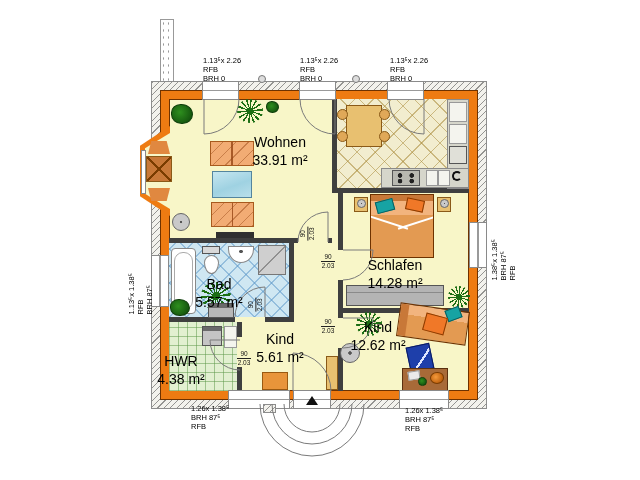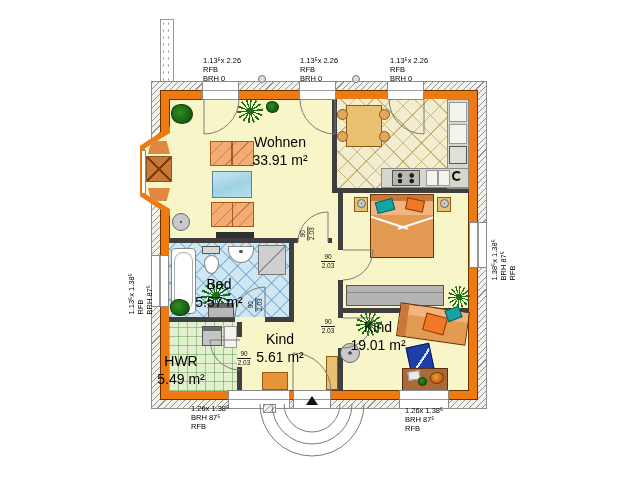--- a/index.html
+++ b/index.html
@@ -210,35 +210,39 @@
       <path d="M 284 404 A 28 28 0 0 0 340 404"></path>
       <path d="M 272 404 A 40 40 0 0 0 352 404"></path>
       <path d="M 260 404 A 52 52 0 0 0 364 404"></path>
     </g>
   </svg>
 
   <div class="abs roomlbl" style="left:250px;top:134px;width:60px;">
     <span>Wohnen</span><br>
     <span>33.91 m²</span>
   </div>
+  <div class="abs roomlbl" style="left:365px;top:257px;width:60px;">
+    <span>Schlafen</span><br>
+    <span>14.28 m²</span>
+  </div>
   <div class="abs roomlbl" style="left:350px;top:319px;width:56px;">
     <span>Kind</span><br>
-    <span>19.01 m²</span>
+    <span>12.62 m²</span>
   </div>
   <div class="abs roomlbl" style="left:194px;top:276px;width:50px;">
     <span>Bad</span><br>
     <span>5.57 m²</span>
   </div>
   <div class="abs roomlbl" style="left:252px;top:331px;width:56px;">
     <span>Kind</span><br>
     <span>5.61 m²</span>
   </div>
   <div class="abs roomlbl" style="left:157px;top:353px;width:48px;">
     <span>HWR</span><br>
-    <span>5.49 m²</span>
+    <span>4.38 m²</span>
   </div>
 
   <div class="abs winlbl" style="left:203px;top:56px;">
     <span>1.13⁵x 2.26</span><br>
     <span>RFB</span><br>
     <span>BRH 0</span>
   </div>
   <div class="abs winlbl" style="left:300px;top:56px;">
     <span>1.13⁵x 2.26</span><br>
     <span>RFB</span><br>

